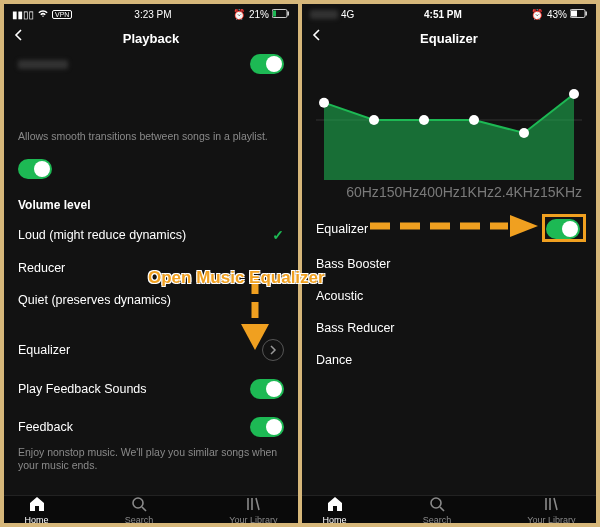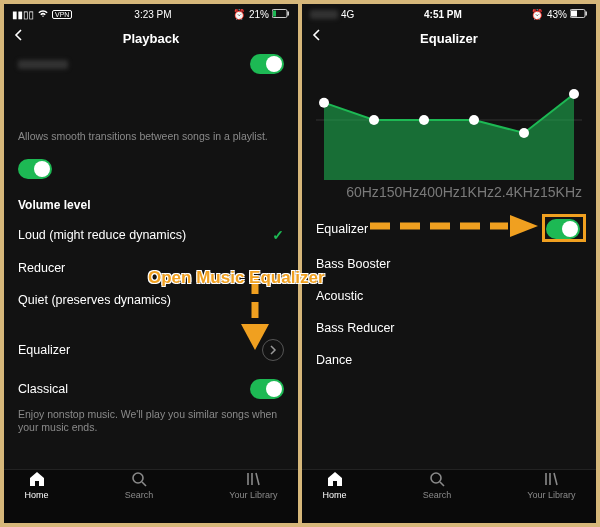--- a/index.html
+++ b/index.html
@@ -17,21 +17,21 @@
   .dim { color: #8a8a8a; font-size: 10.5px; line-height: 1.3; }
   .row { display: flex; align-items: center; justify-content: space-between; padding: 9px 0; }
   .row-label { font-size: 12.5px; color: #fff; }
   .row-label .hint { color: #ffffff; }
   .toggle { width: 34px; height: 20px; border-radius: 10px; position: relative; }
   .toggle.on { background: #1db954; }
   .toggle .knob { position: absolute; width: 16px; height: 16px; background: #fff; border-radius: 50%; top: 2px; }
   .toggle.on .knob { right: 2px; }
   .section-title { font-size: 12px; font-weight: 700; padding: 10px 0 6px 0; }
   .chev-circle { width: 22px; height: 22px; border-radius: 50%; border: 1px solid #555; display: flex; align-items: center; justify-content: center; }
-  .bottom-nav { display: flex; justify-content: space-around; height: 54px; border-top: 1px solid #222; background: #0a0a0a; gap: 35px; }
+  .bottom-nav { display: flex; justify-content: space-around; align-items: center; height: 28px; border-top: 1px solid #222; background: #0a0a0a; gap: 35px; }
   .nav-item { display: flex; flex-direction: column; align-items: center; gap: 2px; font-size: 9px; color: #8a8a8a; }
   .nav-item.active { color: #fff; }
   .check { color: #1db954; font-size: 14px; font-weight: 700; }
   .eq-chart { height: 120px; position: relative; margin: 6px 0 2px 0; }
   .eq-labels { display: flex; justify-content: flex-end; font-size: 14px; color: #7a7a7a; padding: 2px 0 10px 0; }
   .preset-row { padding: 9px 0; font-size: 12.5px; color: #fff; }
   .highlight-box { position: absolute; border: 3px solid #f0a020; pointer-events: none; }
   .callout { position: absolute; font-size: 17px; font-weight: 700; color: #f0a020; text-shadow: -1px -1px 0 #fff, 1px -1px 0 #fff, -1px 1px 0 #fff, 1px 1px 0 #fff; pointer-events: none; white-space: nowrap; z-index: 50; }
   .arrow-down { position: absolute; pointer-events: none; z-index: 40; }
   .arrow-dash { position: absolute; pointer-events: none; z-index: 40; }
@@ -107,21 +107,27 @@
 
       <div class="row">
         <span class="row-label">Equalizer</span>
         <span class="chev-circle">
           <svg width="10" height="10" viewBox="0 0 10 10">
               <path d="M3 1 L7 5 L3 9" stroke="#999" stroke-width="1.5" fill="none"></path>
             </svg>
         </span>
       </div>
       <div class="row">
-        <span class="row-label">Classical</span>
+        <span class="row-label">Play Feedback Sounds</span>
+        <div class="toggle on">
+            <div class="knob"></div>
+          </div>
+      </div>
+      <div class="row">
+        <span class="row-label">Feedback</span>
         <div class="toggle on">
             <div class="knob"></div>
           </div>
       </div>
       <div class="dim">Enjoy nonstop music. We'll play you similar songs when your music ends.</div>
     </div>
 
     <div class="bottom-nav">
       <div class="nav-item active">
         <svg width="18" height="18" viewBox="0 0 18 18">

